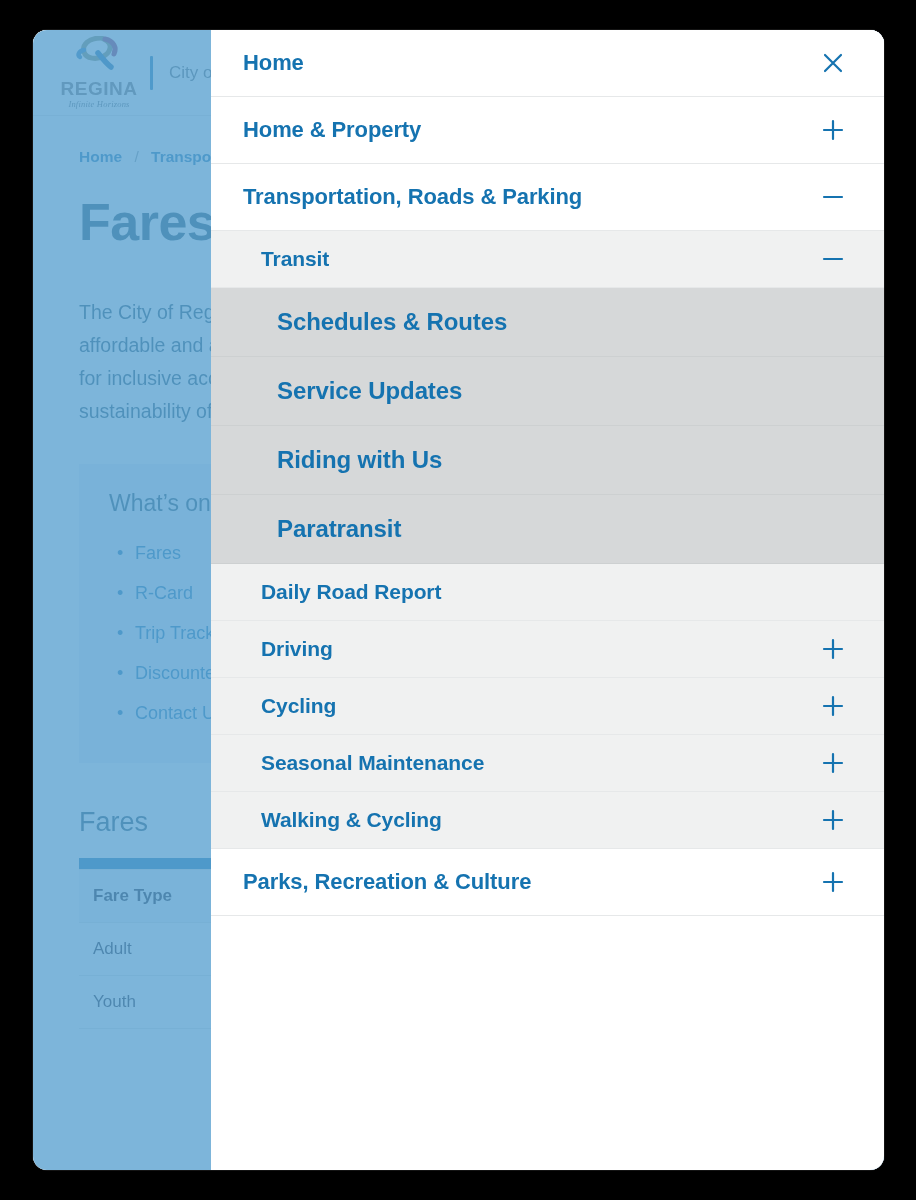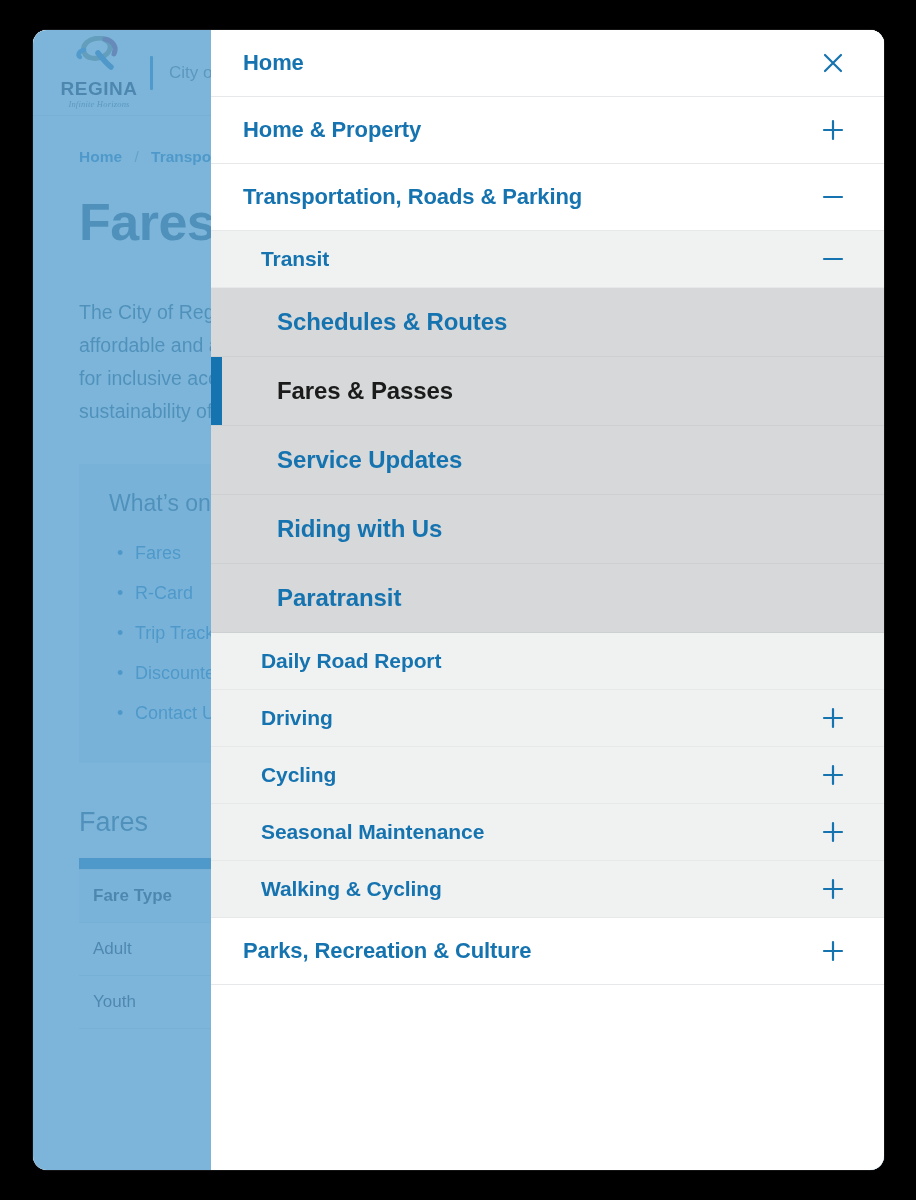--- a/index.html
+++ b/index.html
@@ -51,21 +51,21 @@
     flex-direction: column;
     align-items: center;
     line-height: 1;
   }
   .logo-swoosh { width: 56px; height: 34px; display: block; }
   .logo-word {
     font-family: "Liberation Sans", sans-serif;
     font-weight: 700;
     font-size: 19px;
     letter-spacing: 0.5px;
-    color: #0f172a;
+    color: #737373;
     margin-top: 9px;
   }
   .logo-tag {
     font-family: "Liberation Serif", serif;
     font-style: italic;
     font-size: 8.5px;
     color: #5a6a72;
     margin-top: 2px;
     letter-spacing: 0.2px;
   }
@@ -365,24 +365,20 @@
         <span class="nav-ctrl">
           <svg width="26" height="26" viewBox="0 0 26 26">
             <path d="M4 13 L22 13" stroke="#1573b0" stroke-width="2.2" stroke-linecap="round" fill="none"></path>
           </svg>
         </span>
       </div>
       <div class="nav-row lvl3">
         <span class="nav-label">Schedules &amp; Routes</span>
         <span class="nav-ctrl"></span>
       </div>
-      <div class="nav-row lvl3 active">
-        <span class="nav-label">Fares &amp; Passes</span>
-        <span class="nav-ctrl"></span>
-      </div>
       <div class="nav-row lvl3">
         <span class="nav-label">Service Updates</span>
         <span class="nav-ctrl"></span>
       </div>
       <div class="nav-row lvl3">
         <span class="nav-label">Riding with Us</span>
         <span class="nav-ctrl"></span>
       </div>
       <div class="nav-row lvl3">
         <span class="nav-label">Paratransit</span>

